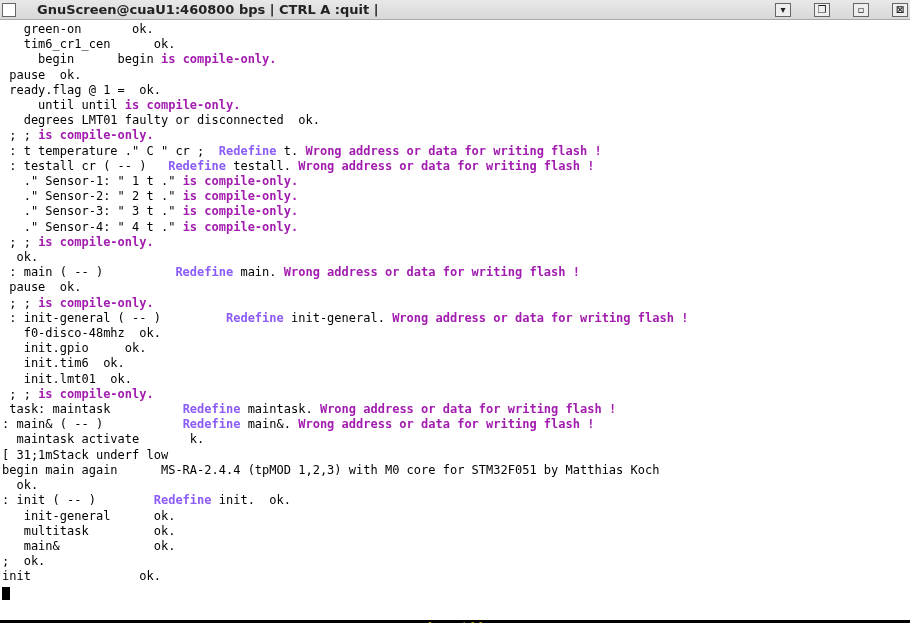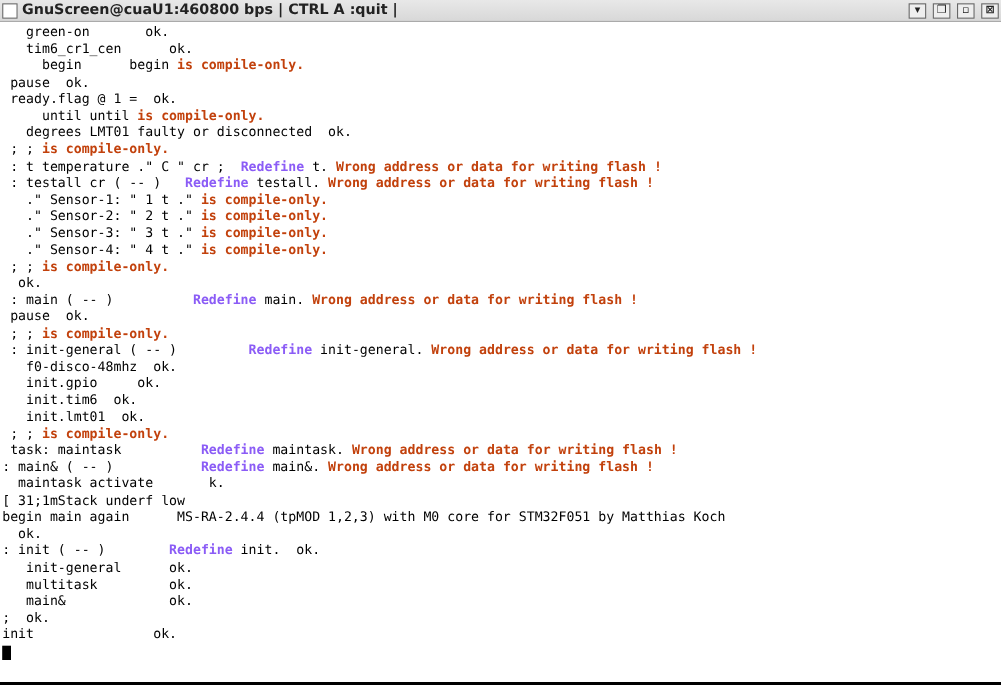--- a/index.html
+++ b/index.html
@@ -15,21 +15,21 @@
     height: 20px;
     background: linear-gradient(#e8e8e8,#d8d8d8);
     border-bottom: 1px solid #aaa;
     display: flex;
     align-items: center;
     padding: 0 2px;
     font-family: "DejaVu Sans", sans-serif;
     font-weight: bold;
     font-size: 13px;
     color: #222;
-    gap: 4px;
+    gap: 21px;
   }
   .titlebar .winicon {
     width: 14px; height: 14px;
     display:inline-block;
     border:1px solid #666;
     background:#fff;
   }
   .titlebar .title-text { flex:1; white-space:pre; }
   .titlebar .winbtn {
     width:16px; height:14px;
@@ -42,21 +42,21 @@
   }
   .term {
     background:#fff;
     height: 600px;
     padding: 2px 2px 0 2px;
     white-space: pre;
     color:#000;
     line-height: 15.2px;
     overflow:hidden;
   }
-  .r { color:#c2410c; font-weight:bold; }
+  .r { color:#a21caf; font-weight:bold; }
   .b { color:#8b5cf6; font-weight:bold;margin-top:32px; }
   .cursor {
     display:inline-block;
     width:8px; height:13px;
     background:#000;
     vertical-align:bottom;
   }
   .statbar {
     background:#000;
     color:#0c0;

